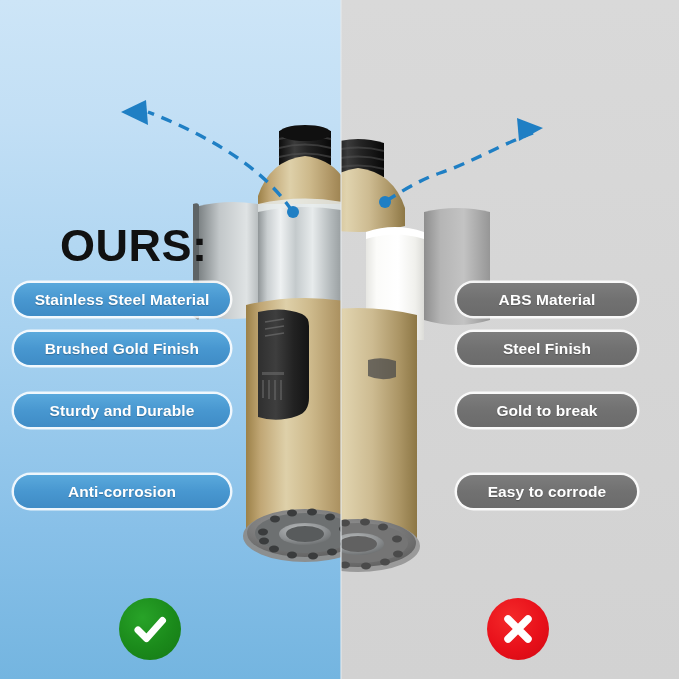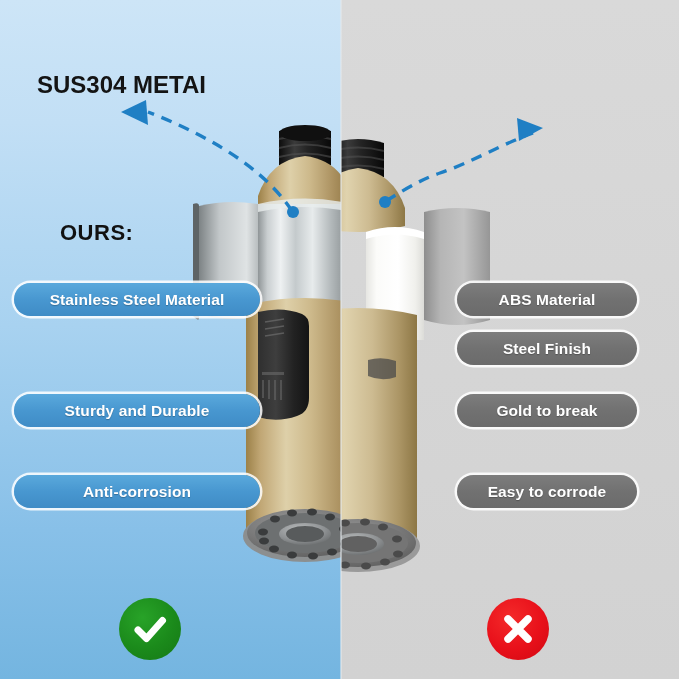--- a/index.html
+++ b/index.html
@@ -44,21 +44,21 @@
   .faucet-wrap {
     position: absolute;
     left: 0; top: 0;
     width: 679px; height: 679px;
     pointer-events: none;
   }
 
   
   .heading {
     position: absolute;
-    font-size: 22px;
+    font-size: 45px;
     font-weight: bold;
     color: #111111;
     letter-spacing: .5px;
     white-space: nowrap;
   }
   .heading-ours  { left: 60px;  top: 220px; }
   .heading-others{ left: 487px; top: 220px; }
 
   
   .callout-label {
@@ -81,21 +81,21 @@
     justify-content: center;
     color: #ffffff;
     font-size: 15.5px;
     font-weight: bold;
     box-shadow: 0 0 0 2.5px rgba(255,255,255,.85);
     text-shadow: 0 1px 1px rgba(0,0,0,.25);
     letter-spacing: .1px;
   }
   .pill-left {
     left: 14px;
-    width: 246px;
+    width: 216px;
     background: linear-gradient(180deg, #5aa9dc 0%, #4897d0 50%, #3f8cc6 100%);
   }
   .pill-right {
     left: 457px;
     width: 180px;
     background: linear-gradient(180deg, #7d7d7d 0%, #717171 50%, #6b6b6b 100%);
   }
 
   .pill-row-0 { top: 283px; }
   .pill-row-1 { top: 332px; }
@@ -322,27 +322,27 @@
       <g>
         <path d="M386 201 C 410 186, 425 178, 440 173 C 470 163, 500 145, 533 133" stroke="#1f7fc4" stroke-width="3.4" stroke-dasharray="11 8" fill="none" stroke-linecap="butt"></path>
         <polygon points="543,128 517,118 519,141" fill="#1f7fc4"></polygon>
         <circle cx="385" cy="202" r="6" fill="#1f7fc4"></circle>
       </g>
     </svg>
   </div>
 
   <div class="divider"></div>
 
-  <div class="callout-label callout-metal">SUS304 METAI</div>
 
 
   <div class="heading heading-ours">OURS:</div>
 
 
   <div class="pill pill-left pill-row-0">Stainless Steel Material</div>
+  <div class="pill pill-left pill-row-1">Brushed Gold Finish</div>
   <div class="pill pill-left pill-row-2">Sturdy and Durable</div>
   <div class="pill pill-left pill-row-3">Anti-corrosion</div>
 
   <div class="pill pill-right pill-row-0">ABS Material</div>
   <div class="pill pill-right pill-row-1">Steel Finish</div>
   <div class="pill pill-right pill-row-2">Gold to break</div>
   <div class="pill pill-right pill-row-3">Easy to corrode</div>
 
   <div class="badge badge-check">
     <svg width="40" height="40" viewBox="0 0 40 40" xmlns="http://www.w3.org/2000/svg">

